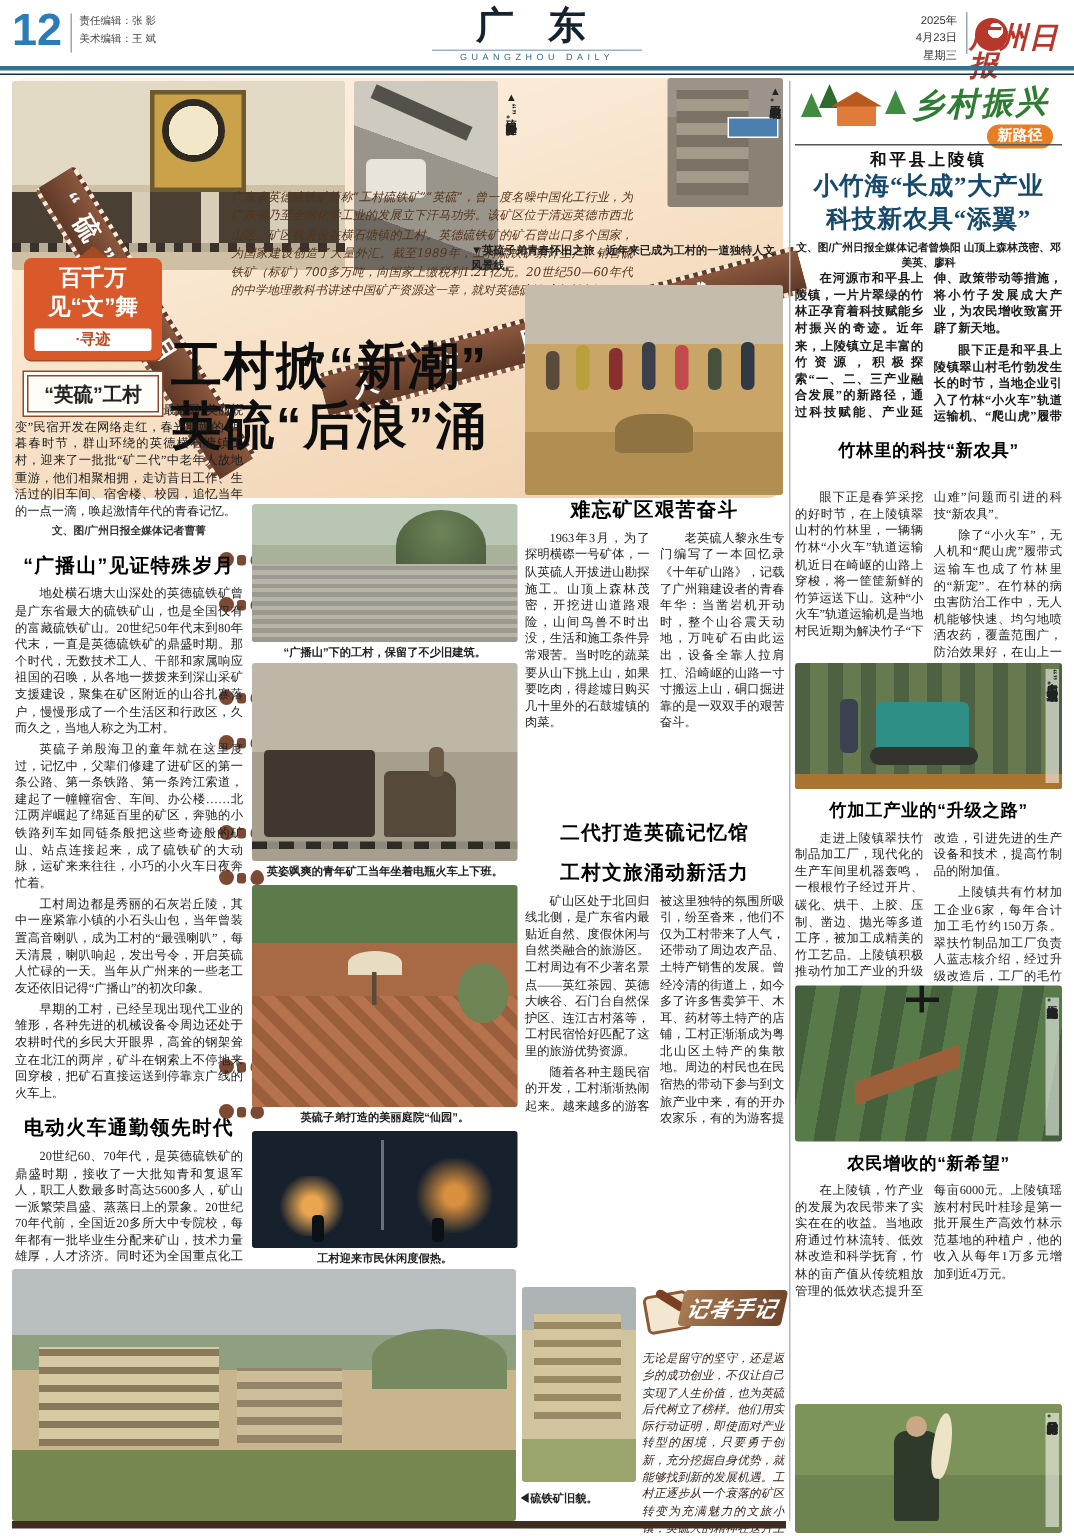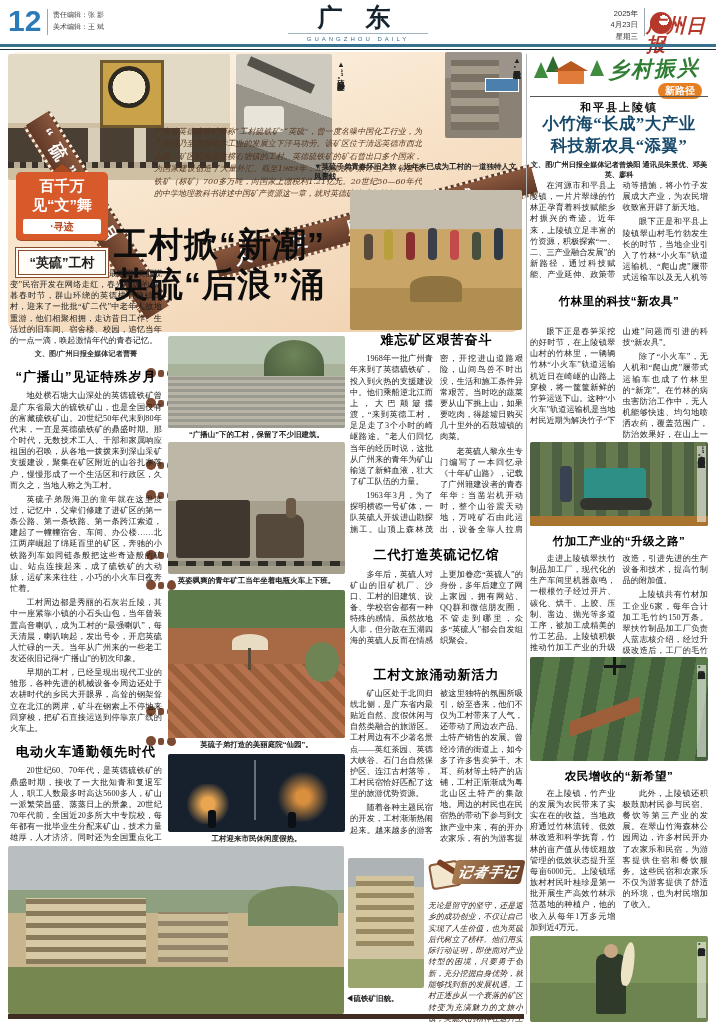--- a/index.html
+++ b/index.html
@@ -232,30 +232,25 @@
     <div class="in" style="left:100px;top:18px;width:70px;height:50px;background:radial-gradient(circle,#d98f3e 0 16%,rgba(217,143,62,0) 60%);"></div>
     <div class="in" style="left:86px;top:6px;width:2px;height:60px;background:#6b6f77;"></div>
     <div class="in" style="left:40px;bottom:4px;width:8px;height:18px;background:#0b0f16;border-radius:3px;"></div>
     <div class="in" style="left:120px;bottom:4px;width:8px;height:16px;background:#0b0f16;border-radius:3px;"></div>
   </div>
   <div class="abs cap" style="left:168px;top:834px;width:177px;">工村迎来市民休闲度假热。</div>
 
   <div class="abs" style="left:350px;top:332px;width:173px;">
     <div class="h-main" style="margin-top:0;">难忘矿区艰苦奋斗</div>
     <div class="body cols2 clip" style="height:184px;">
-      <p>1968年一批广州青年来到了英德硫铁矿，投入到火热的支援建设中。他们乘船逆北江而上，大巴颠簸摆渡，“来到英德工村，足足走了3个小时的崎岖路途。”老人们回忆当年的经历时说，这批从广州来的青年为矿山输送了新鲜血液，壮大了矿工队伍的力量。</p>
       <p>1963年3月，为了探明横磜一号矿体，一队英硫人开拔进山勘探施工。山顶上森林茂密，开挖进山道路艰险，山间鸟兽不时出没，生活和施工条件异常艰苦。当时吃的蔬菜要从山下挑上山，如果要吃肉，得趁墟日购买几十里外的石鼓墟镇的肉菜。</p>
       <p>老英硫人黎永生专门编写了一本回忆录《十年矿山路》，记载了广州籍建设者的青春年华：当凿岩机开动时，整个山谷震天动地，万吨矿石由此运出，设备全靠人拉肩扛、沿崎岖的山路一寸寸搬运上山，硐口掘进靠的是一双双手的艰苦奋斗。</p>
 
     </div>
     <div class="h-main">二代打造英硫记忆馆</div>
-    <div class="body cols2 clip" style="height:88px;">
-      <p>多年后，英硫人对矿山的旧矿机厂、沙口、工村的旧建筑、设备、学校宿舍都有一种特殊的感情。虽然故地人非，但分散在五湖四海的英硫人反而在情感上更加眷恋“英硫人”的身份，多年后建立了网上家园，拥有网站、QQ群和微信朋友圈，不管走到哪里，众多“英硫人”都会自发组织聚会。</p>
-
-    </div>
     <div class="h-main">工村文旅涌动新活力</div>
     <div class="body cols2 clip" style="height:158px;">
       <p>矿山区处于北回归线北侧，是广东省内最贴近自然、度假休闲与自然类融合的旅游区。工村周边有不少著名景点——英红茶园、英德大峡谷、石门台自然保护区、连江古村落等，工村民宿恰好匹配了这里的旅游优势资源。</p>
       <p>随着各种主题民宿的开发，工村渐渐热闹起来。越来越多的游客被这里独特的氛围所吸引，纷至沓来，他们不仅为工村带来了人气，还带动了周边农产品、土特产销售的发展。曾经冷清的街道上，如今多了许多售卖笋干、木耳、药材等土特产的店铺，工村正渐渐成为粤北山区土特产的集散地。周边的村民也在民宿热的带动下参与到文旅产业中来，有的开办农家乐，有的为游客提供导游服务，收入得到显著提高。</p>
 
     </div>
   </div>
 
   <div class="ph" style="left:8px;top:846px;width:336px;height:168px;background:linear-gradient(#b9bfc1 0 26%,#8fa080 26% 40%,#c9b58d 40% 72%,#76874f 72% 100%);">
     <div class="in" style="left:18px;top:52px;width:120px;height:66px;background:repeating-linear-gradient(0deg,#8a7a5c 0 5px,#d8c9a5 5px 12px);"></div>
@@ -289,24 +284,24 @@
     <div class="abs" style="left:126px;top:26px;">
       <span class="sb-tag">新路径</span>
     </div>
   </div>
   <div class="abs sb-rule" style="left:530px;top:96px;width:178px;"></div>
   <div class="abs kicker" style="left:530px;top:100px;width:178px;">和平县上陵镇</div>
   <div class="abs sb-headline" style="left:530px;top:113px;width:178px;">
     <div>小竹海“长成”大产业</div>
     <div>科技新农具“添翼”</div>
   </div>
-  <div class="abs sb-byline" style="left:530px;top:160px;width:178px;">文、图/广州日报全媒体记者曾焕阳 通讯员朱景优、邓美英、廖科</div>
+  <div class="abs sb-byline" style="left:530px;top:160px;width:178px;">文、图/广州日报全媒体记者曾焕阳 山顶上森林茂密、邓美英、廖科</div>
 
   <div class="abs" style="left:530px;top:180px;width:178px;">
-    <div class="body cols2 clip" style="height:106px;">
+    <div class="body cols2 clip" style="height:106px;font-weight:bold;">
       <p>在河源市和平县上陵镇，一片片翠绿的竹林正孕育着科技赋能乡村振兴的奇迹。近年来，上陵镇立足丰富的竹资源，积极探索“一、二、三产业融合发展”的新路径，通过科技赋能、产业延伸、政策带动等措施，将小竹子发展成大产业，为农民增收致富开辟了新天地。</p>
       <p>眼下正是和平县上陵镇翠山村毛竹勃发生长的时节，当地企业引入了竹林“小火车”轨道运输机、“爬山虎”履带式运输车以及无人机等运输渠道，仅需10分钟就能从山上运送到山下的笋干工坊。昨日，记者走访了由万亩竹林孕育而生的上陵镇笋干工坊，了解了当地竹产业从传统迈向现代转型的奇迹，以及上陵镇丰富的竹资源真正转化为科技赋能带来的硕果。</p>
     </div>
     <div class="h-sb">竹林里的科技“新农具”</div>
     <div class="body cols2 clip" style="height:116px;margin-top:17px;">
       <p>眼下正是春笋采挖的好时节，在上陵镇翠山村的竹林里，一辆辆竹林“小火车”轨道运输机近日在崎岖的山路上穿梭，将一筐筐新鲜的竹笋运送下山。这种“小火车”轨道运输机是当地村民近期为解决竹子“下山难”问题而引进的科技“新农具”。</p>
       <p>除了“小火车”，无人机和“爬山虎”履带式运输车也成了竹林里的“新宠”。在竹林的病虫害防治工作中，无人机能够快速、均匀地喷洒农药，覆盖范围广，防治效果好，在山上一些无路通行的山岗，无人机还可以帮忙竹农运输竹笋下山，而“爬山虎”则可将砍伐竹子的农具轻松运送到山上。</p>
 
     </div>
     <div class="ph" style="position:relative;width:178px;height:84px;background:repeating-linear-gradient(90deg,#4e6243 0 10px,#66794f 10px 22px);">
@@ -324,21 +319,20 @@
     </div>
     <div class="ph" style="position:relative;width:178px;height:104px;background:repeating-linear-gradient(100deg,#45603d 0 14px,#587a49 14px 30px);">
       <div class="in" style="left:40px;top:30px;width:70px;height:60px;background:linear-gradient(160deg,rgba(0,0,0,0) 40%,#9c5f3a 41% 58%,rgba(0,0,0,0) 59%);"></div>
       <div class="in" style="left:74px;top:8px;width:22px;height:3px;background:#16181a;"></div>
       <div class="in" style="left:83px;top:0;width:3px;height:18px;background:#16181a;"></div>
       <div class="in vcap" style="right:2px;top:8px;height:92px;background:rgba(255,255,255,.55);">无人机运输走上的竹海。</div>
     </div>
     <div class="h-sb">农民增收的“新希望”</div>
     <div class="body cols2 clip" style="height:148px;">
       <p>在上陵镇，竹产业的发展为农民带来了实实在在的收益。当地政府通过竹林流转、低效林改造和科学抚育，竹林的亩产值从传统粗放管理的低效状态提升至每亩6000元。上陵镇瑶族村村民叶桂珍是第一批开展生产高效竹林示范基地的种植户，他的收入从每年1万多元增加到近4万元。</p>
-      <p>此外，上陵镇还积极鼓励村民参与民宿、餐饮等第三产业的发展。在翠山竹海森林公园周边，许多村民开办了农家乐和民宿，为游客提供住宿和餐饮服务。这些民宿和农家乐不仅为游客提供了舒适的环境，也为村民增加了收入。</p>
 
     </div>
     <div class="ph" style="position:relative;width:178px;height:86px;background:linear-gradient(#7c9459 0 55%,#6d8450 55% 100%);">
       <div class="in" style="left:66px;top:18px;width:30px;height:60px;background:#2f3a2a;border-radius:8px 8px 2px 2px;"></div>
       <div class="in" style="left:74px;top:8px;width:14px;height:14px;border-radius:50%;background:#c9a886;"></div>
       <div class="in" style="left:92px;top:6px;width:12px;height:44px;background:#ece4c4;border-radius:50% 50% 40% 40%;transform:rotate(8deg);"></div>
       <div class="in vcap" style="right:2px;top:6px;height:76px;background:rgba(255,255,255,.55);">村民展示新挖的竹笋。</div>
     </div>
   </div>
 

